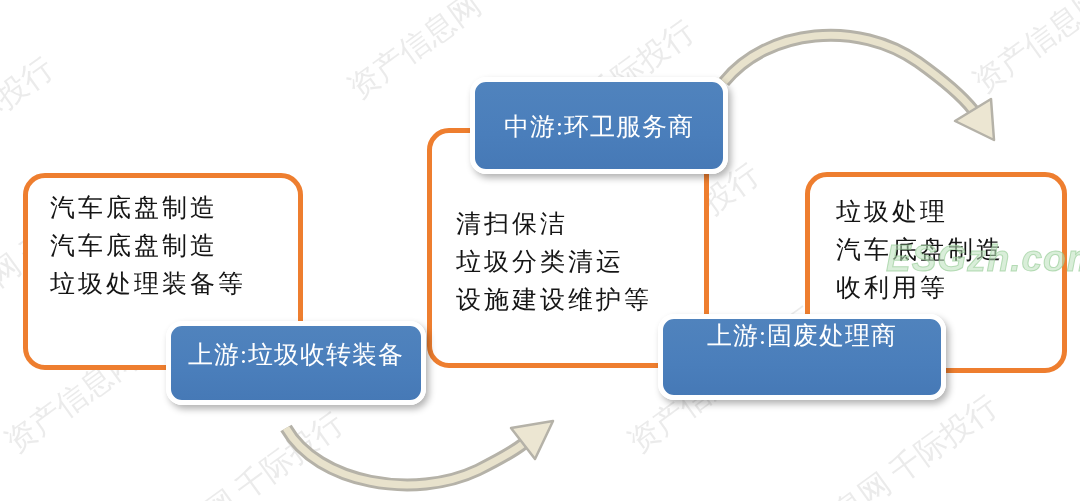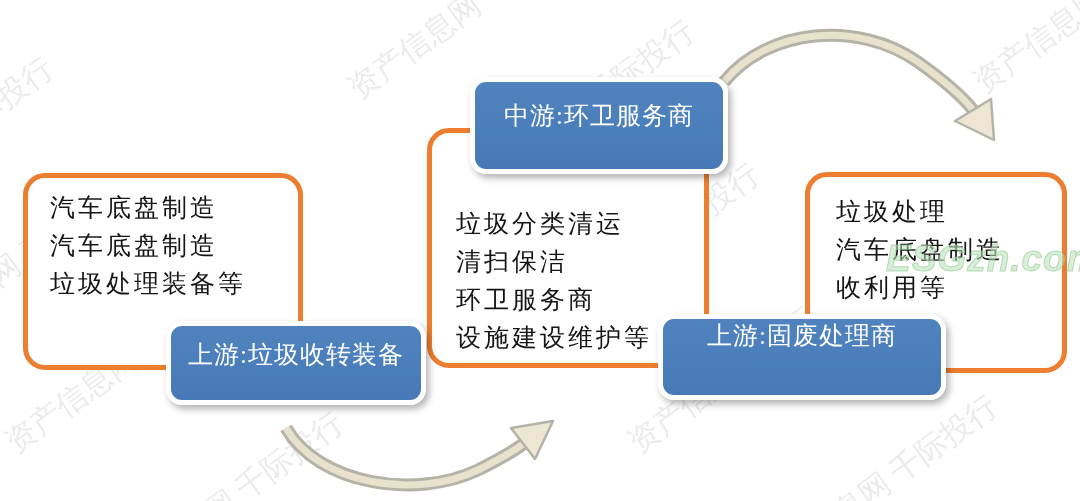--- a/index.html
+++ b/index.html
@@ -54,21 +54,21 @@
     background:#4a7ebb;
     background:linear-gradient(180deg,#5083bd 0%,#4a7ebb 60%,#4679b6 100%);
     border:5px solid #ffffff;border-radius:16px;
     box-shadow:3px 4px 7px rgba(0,0,0,0.30);
     color:#ffffff;text-align:center;
   }
   .node-mid{left:470px;top:77px;width:258px;height:97px;}
   .node-left{left:166px;top:321px;width:260px;height:84px;}
   .node-right{left:658px;top:314px;width:288px;height:86px;}
   .nlabel{font-size:25px;letter-spacing:1px;}
-  .node-mid .nlabel{margin-top:17px;}
+  .node-mid .nlabel{margin-top:28px;}
   .node-left .nlabel{margin-top:12px;}
   .node-right .nlabel{}
 </style>
 </head>
 <body>
 
 <div class="canvas">
 
   <div class="wm wm1">资产信息网 千际投行</div>
   <div class="wm wm2">资产信息网 千际投行</div>
@@ -97,23 +97,22 @@
   <div class="obox obox-left">
     <div class="otxt">
       <div>汽车底盘制造</div>
       <div>汽车底盘制造</div>
       <div>垃圾处理装备等</div>
     </div>
   </div>
 
   <div class="obox obox-mid">
     <div class="otxt">
+      <div>清扫保洁</div>
       <div>垃圾分类清运</div>
-      <div>清扫保洁</div>
-      <div>环卫服务商</div>
       <div>设施建设维护等</div>
     </div>
   </div>
 
   <div class="obox obox-right">
     <div class="otxt">
       <div>垃圾处理</div>
       <div>汽车底盘制造</div>
       <div>收利用等</div>
     </div>

